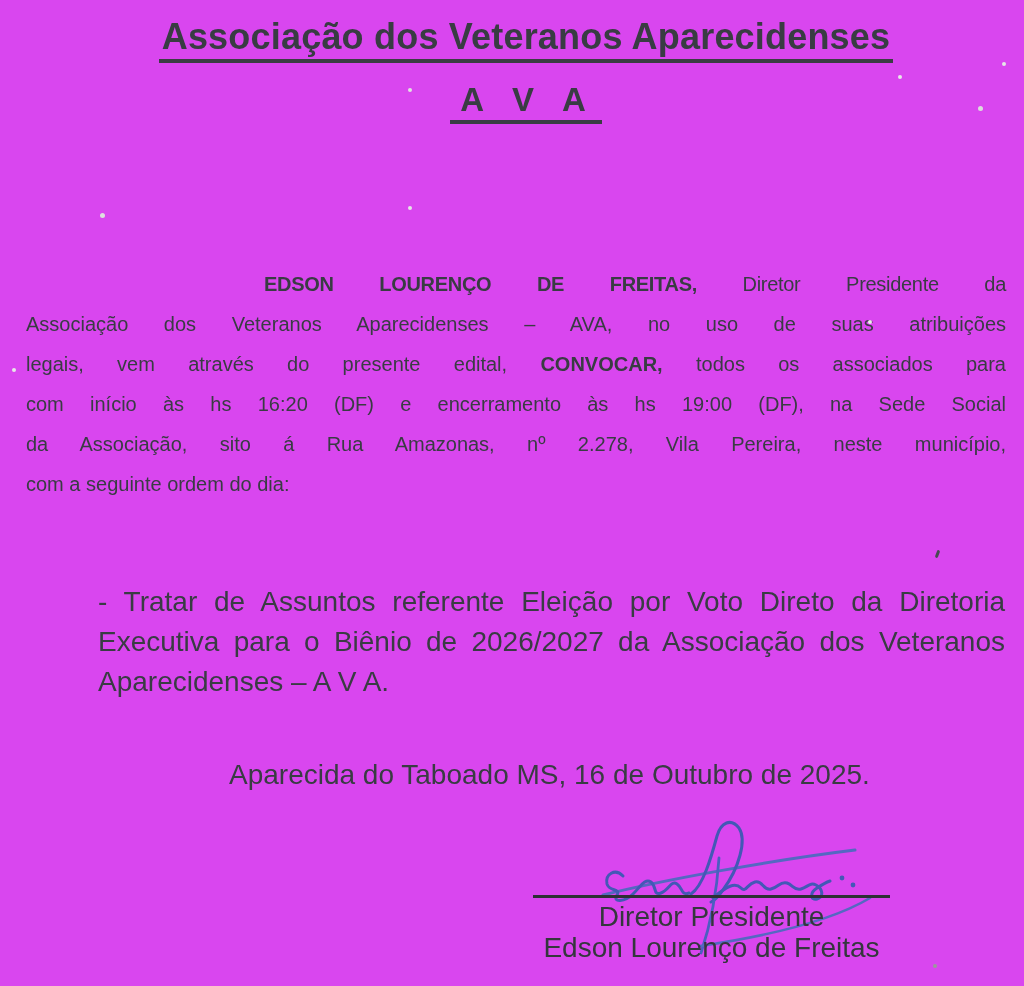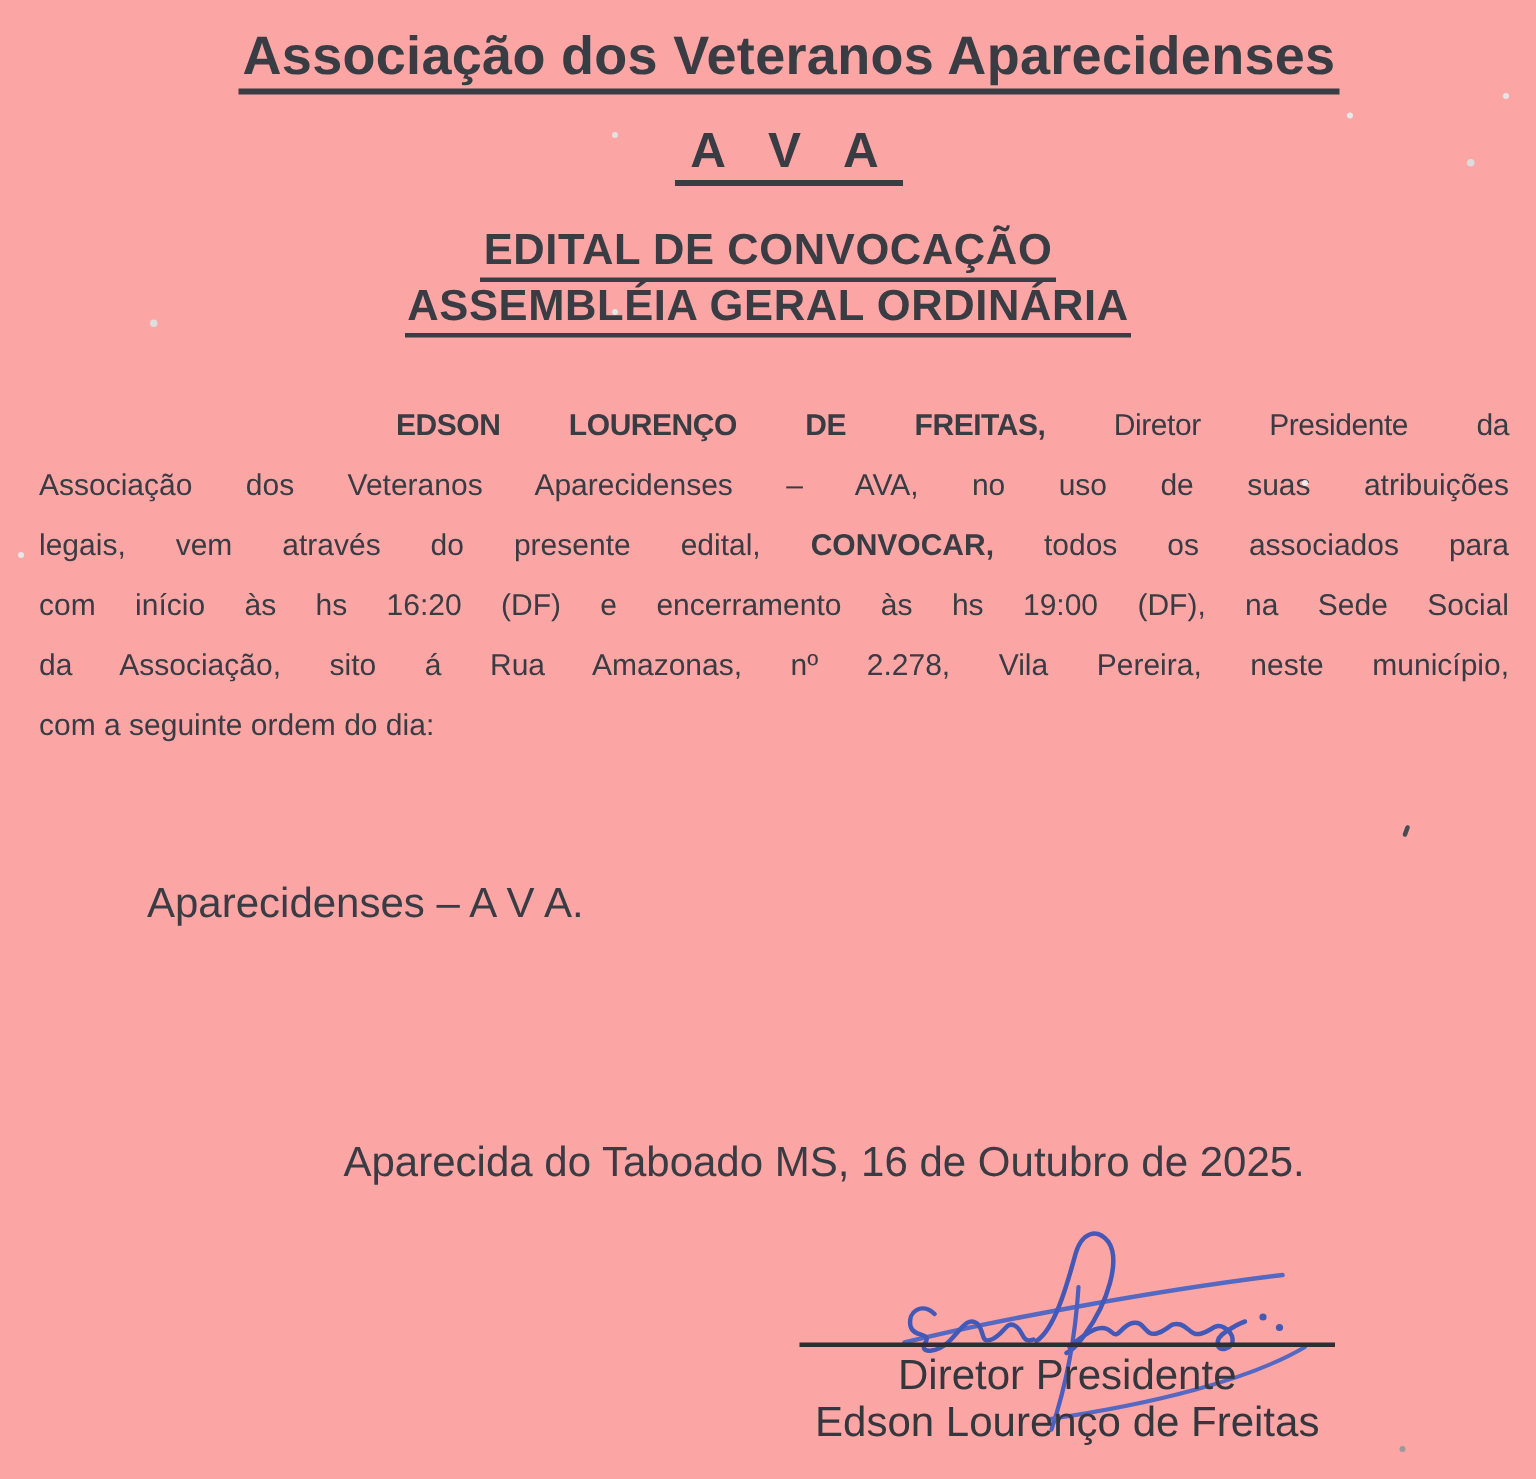--- a/index.html
+++ b/index.html
@@ -1,19 +1,19 @@
 <!DOCTYPE html>
 <html><head>
 <meta charset="utf-8">
 <style>
   html,body{margin:0;padding:0;background:#888;}
   .page{
     position:relative;
     width:1024px;height:986px;
-    background:#fca5a5;
+    background:#d946ef;
     font-family:"Liberation Sans","DejaVu Sans",sans-serif;
     color:#393c43;
     overflow:hidden;
   }
   
   .doc-header{position:absolute;top:16px;left:28px;width:996px;text-align:center;}
   .org-title{font-size:36px;font-weight:bold;line-height:42px;letter-spacing:.2px;}
   .org-title .u{display:inline-block;border-bottom:4px solid #3a3d44;padding:0 3px 1px 3px;}
   .org-acronym{font-size:33px;font-weight:bold;line-height:36px;margin-top:19px;}
   .org-acronym .u{display:inline-block;border-bottom:4px solid #3a3d44;padding:0 6px 2px 10px;letter-spacing:10px;}
@@ -41,35 +41,33 @@
 </head>
 <body>
 
 <div class="page">
 
   <div class="doc-header">
     <div class="org-title"><span class="u">Associação dos Veteranos Aparecidenses</span></div>
     <div class="org-acronym"><span class="u">A V A</span></div>
   </div>
 
-  <div class="subject">
-    <div><span class="u">EDITAL DE CONVOCAÇÃO</span></div>
-    <div><span class="u">ASSEMBLÉIA GERAL ORDINÁRIA</span></div>
-  </div>
 
   <div class="body-par">
     <div class="bl just indent"><b>EDSON LOURENÇO DE FREITAS,</b><span> Diretor Presidente da</span></div>
     <div class="bl just">Associação dos Veteranos Aparecidenses – AVA, no uso de suas atribuições</div>
     <div class="bl just"><span>legais, vem através do presente edital, </span><b>CONVOCAR,</b><span> todos os associados para</span></div>
     <div class="bl just">com início às hs 16:20 (DF) e encerramento às hs 19:00 (DF), na Sede Social</div>
     <div class="bl just">da Associação, sito á Rua Amazonas, nº 2.278, Vila Pereira, neste município,</div>
     <div class="bl">com a seguinte ordem do dia:</div>
   </div>
 
   <div class="agenda">
+    <div class="bl just">- Tratar de Assuntos referente Eleição por Voto Direto da Diretoria</div>
+    <div class="bl just">Executiva para o Biênio de 2026/2027 da Associação dos Veteranos</div>
     <div class="bl">Aparecidenses – A V A.</div>
   </div>
 
   <div class="dateline">Aparecida do Taboado MS, 16 de Outubro de 2025.</div>
 
   <svg class="sig-svg" viewBox="0 0 380 170" fill="none" xmlns="http://www.w3.org/2000/svg">
 
     <path d="M 70 97 C 130 82, 240 62, 322 52" stroke="#5568c2" stroke-width="3" stroke-linecap="round"></path>
 
     <path d="M 90 78 C 82 70, 72 76, 74 86 C 76 94, 88 90, 84 97 C 79 105, 92 104, 100 96 C 108 88, 112 80, 118 84 C 124 89, 120 98, 128 95 C 136 92, 138 82, 144 86 C 150 90, 148 98, 156 95" stroke="#4458b6" stroke-width="3" stroke-linecap="round"></path>

